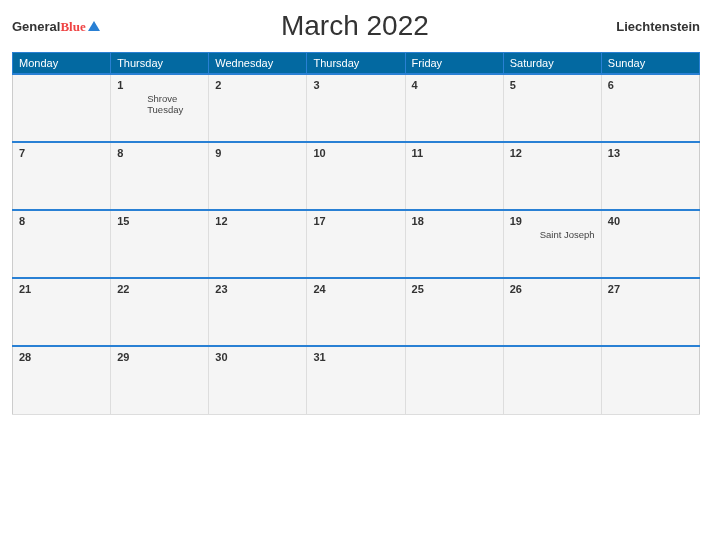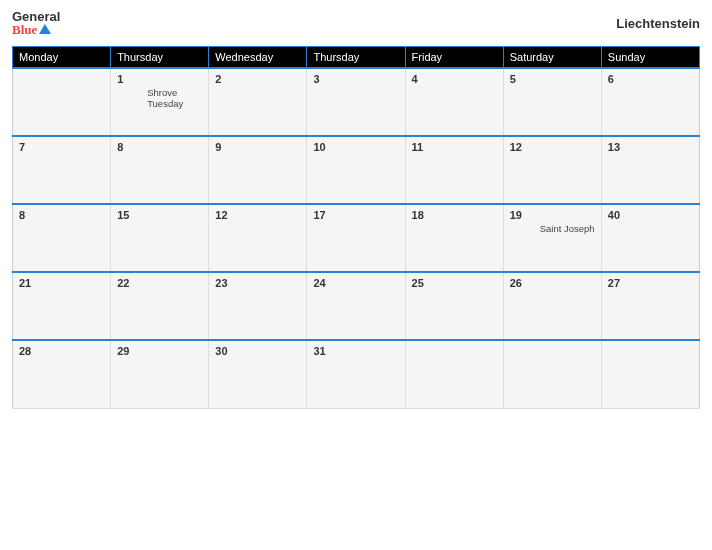--- a/index.html
+++ b/index.html
@@ -17,21 +17,21 @@
       padding: 10px 12px;
     }
     .header {
       display: flex;
       align-items: center;
       justify-content: space-between;
       margin-bottom: 10px;
     }
     .logo {
       display: flex;
-      flex-direction: column;
+      flex-direction: row;
       line-height: 1;
     }
     .logo-general {
       font-size: 13px;
       font-weight: bold;
       color: #333;
     }
     .logo-blue {
       font-size: 13px;
       font-weight: bold;
@@ -62,21 +62,21 @@
       color: #333;
       text-align: right;
       min-width: 90px;
       font-weight: bold;
     }
     .calendar {
       width: 100%;
       border-collapse: collapse;
     }
     .calendar thead tr {
-      background-color: #000000;
+      background-color: #0369a1;
       padding-left: 32px;
     }
     .calendar thead th {
       color: #fff;
       font-size: 11px;
       font-weight: normal;
       padding: 4px 6px;
       text-align: left;
       border: 1px solid #2980d4;
       width: calc(100% / 7);
@@ -120,20 +120,21 @@
 
 <div class="page">
   <div class="header">
     <div class="logo">
       <span class="logo-general">General</span>
       <span class="logo-blue">
         <span>Blue</span>
         <span class="logo-triangle"></span>
       </span>
     </div>
+    <div class="title">March 2022</div>
     <div class="country">Liechtenstein</div>
   </div>
 
   <table class="calendar">
     <thead>
       <tr>
         <th>Monday</th>
         <th>Thursday</th>
         <th>Wednesday</th>
         <th>Thursday</th>

